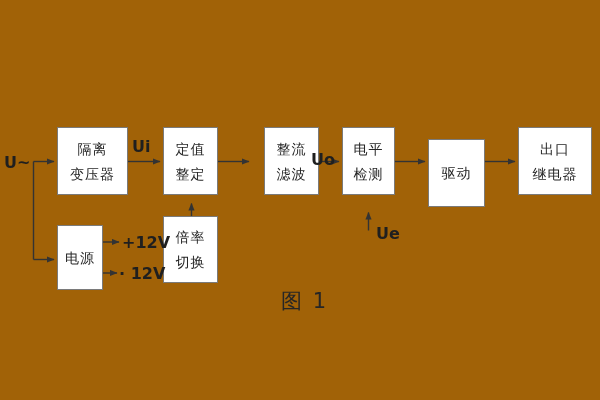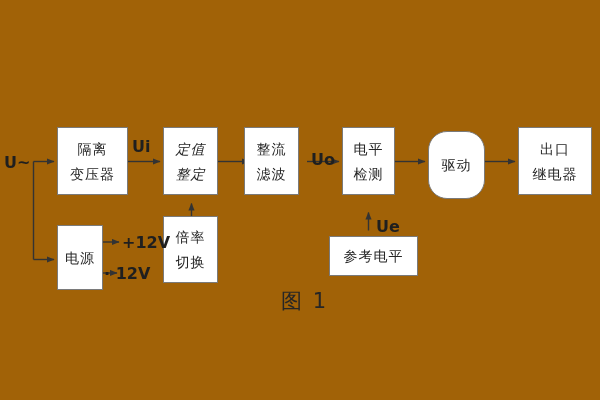--- a/index.html
+++ b/index.html
@@ -70,64 +70,61 @@
       <path d="M191.5,221.5 L191.5,203.5" marker-end="url(#arr)"></path>
       <path d="M368.5,230.5 L368.5,212.5" marker-end="url(#arr)"></path>
     </g>
   </svg>
 
   <div class="box" style="left:57px; top:127px; width:71px; height:68px;">
     <span>隔离</span>
     <span>变压器</span>
   </div>
 
-  <div class="box" style="left:163px; top:127px; width:55px; height:68px;font-style:italic;">
+  <div class="box" style="left:163px; top:127px; width:55px; height:68px;">
     <span>定值</span>
     <span>整定</span>
   </div>
 
-  <div class="box" style="left:244px; top:127px; width:55px; height:68px;">
+  <div class="box" style="left:264px; top:127px; width:55px; height:68px;">
     <span>整流</span>
     <span>滤波</span>
   </div>
 
   <div class="box" style="left:342px; top:127px; width:53px; height:68px;">
     <span>电平</span>
     <span>检测</span>
   </div>
 
-  <div class="box" style="left:428px; top:131px; width:57px; height:68px;border-radius:19px;">
+  <div class="box" style="left:428px; top:139px; width:57px; height:68px;">
     <span>驱动</span>
   </div>
 
   <div class="box" style="left:57px; top:225px; width:46px; height:65px;">
     <span>电源</span>
   </div>
 
   <div class="box" style="left:518px; top:127px; width:74px; height:68px;">
     <span>出口</span>
     <span>继电器</span>
   </div>
 
   <div class="box" style="left:163px; top:216px; width:55px; height:67px;">
     <span>倍率</span>
     <span>切换</span>
   </div>
 
-  <div class="box" style="left:329px; top:236px; width:89px; height:40px;">
-    <span>参考电平</span>
-  </div>
 
   <div class="lbl" style="left:4px; top:154px;">U~</div>
 
   <div class="lbl" style="left:132px; top:138px;">Ui</div>
 
   <div class="lbl" style="left:311px; top:151px;">Uo</div>
 
-  <div class="lbl" style="left:376px; top:218px;">Ue</div>
+  <div class="lbl" style="left:376px; top:225px;">Ue</div>
 
   <div class="lbl" style="left:122px; top:234px;">+12V</div>
 
-  <div class="lbl" style="left:104px; top:265px;">· 12V</div>
+  <div class="lbl" style="left:119px; top:265px;">· 12V</div>
 
   <div class="caption" style="left:281px; top:287px;">图 1</div>
 
 </div>
 
 </body></html>

